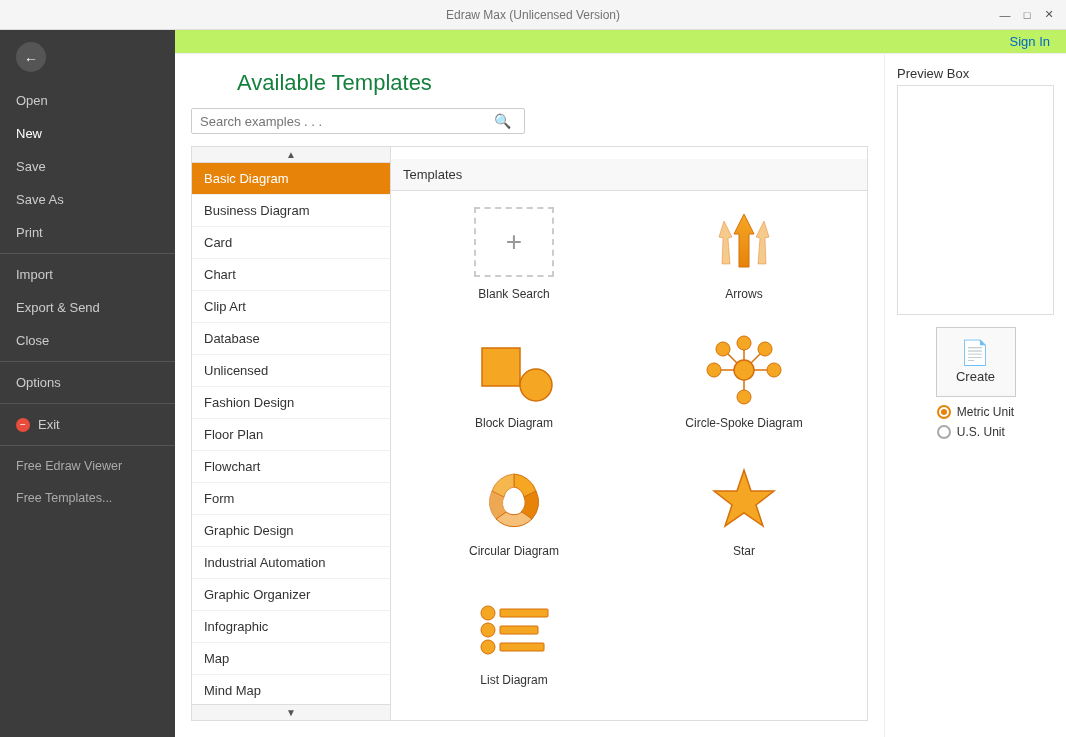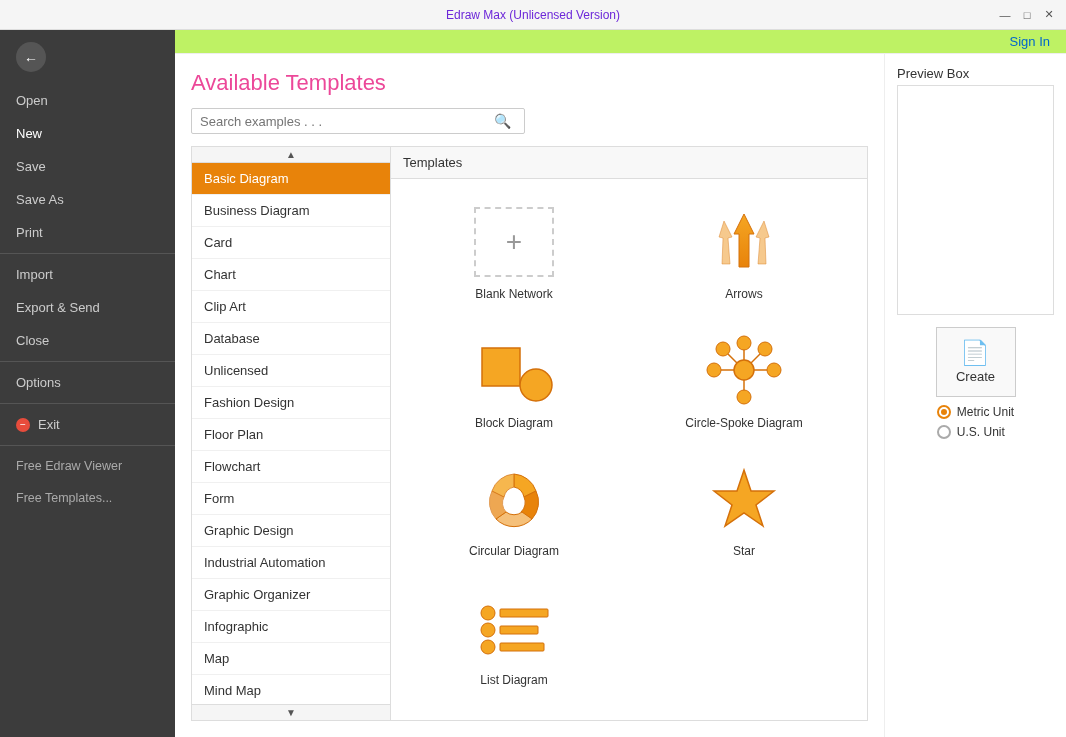--- a/index.html
+++ b/index.html
@@ -14,21 +14,21 @@
       align-items: center;
       justify-content: space-between;
       padding: 0 8px;
       position: relative;
     }
     .title-bar-title {
       position: absolute;
       left: 50%;
       transform: translateX(-50%);
       font-size: 12px;
-      color: #6d28d9;
+      color: #737373;
     }
     .title-bar-controls {
       display: flex;
       gap: 4px;
       margin-left: auto;
     }
     .title-btn {
       width: 18px;
       height: 18px;
       display: flex;
@@ -151,22 +151,23 @@
     .template-panel {
       display: flex;
       flex-direction: column;
       flex: 1;
       padding: 16px;
       overflow: hidden;
     }
     .panel-title {
       font-size: 22px;
       font-weight: 300;
-      color: #ec4899;
+      color: #15803d;
       margin-bottom: 12px;
+      margin-left: 46px;
     }
     .search-bar {
       display: flex;
       align-items: center;
       border: 1px solid #ccc;
       border-radius: 2px;
       padding: 4px 8px;
       margin-bottom: 12px;
       width: 334px;
     }
@@ -245,21 +246,21 @@
     .templates-area::-webkit-scrollbar { width: 8px; }
     .templates-area::-webkit-scrollbar-thumb { background: #ccc; border-radius: 4px; }
     .templates-header {
       padding: 8px 12px;
       background: #f8f8f8;
       border-bottom: 1px solid #ddd;
       font-size: 13px;
       font-weight: 500;
       color: #333;
       position: sticky;
-      top: 0;
+      top: 12px;
       z-index: 2;
     }
     .templates-grid {
       display: grid;
       grid-template-columns: repeat(2, 1fr);
       gap: 0;
       padding: 8px;
     }
     .template-item {
       display: flex;
@@ -487,21 +488,21 @@
           </div>
 
           <div class="templates-area">
             <div class="templates-header">Templates</div>
             <div class="templates-grid">
 
               <div class="template-item">
                 <div class="template-icon">
                   <div class="blank-icon">+</div>
                 </div>
-                <span class="template-label">Blank Network</span>
+                <span class="template-label">Blank Search</span>
               </div>
 
               <div class="template-item">
                 <div class="template-icon">
                   <svg width="70" height="65" viewBox="0 0 70 65">
                     <defs>
                       <linearGradient id="arrowGrad" x1="0" y1="0" x2="0" y2="1">
                         <stop offset="0%" stop-color="#f5a623"></stop>
                         <stop offset="100%" stop-color="#e8830a"></stop>
                       </linearGradient>

